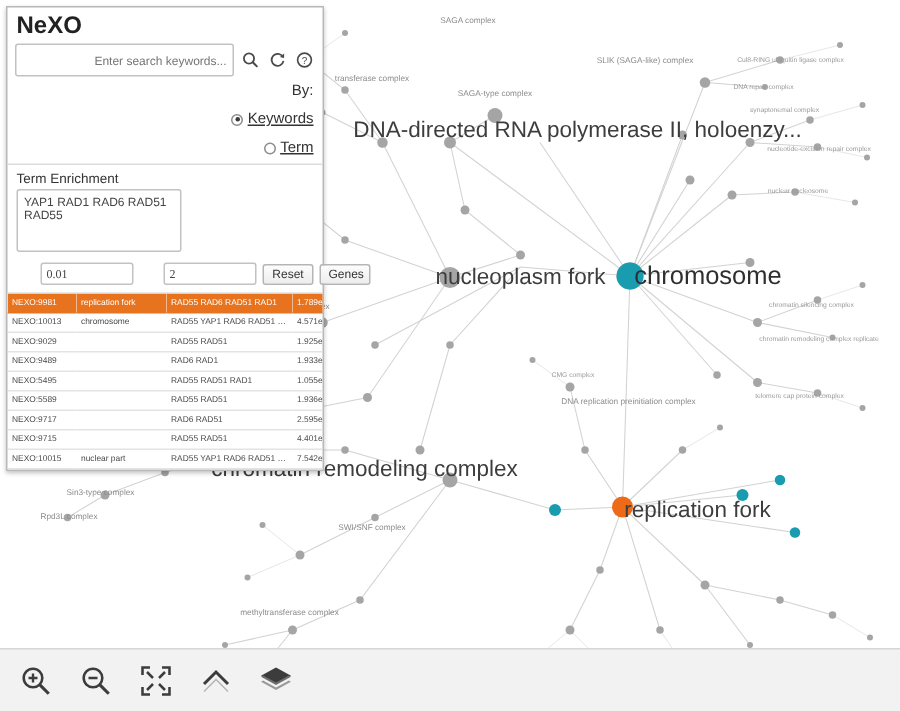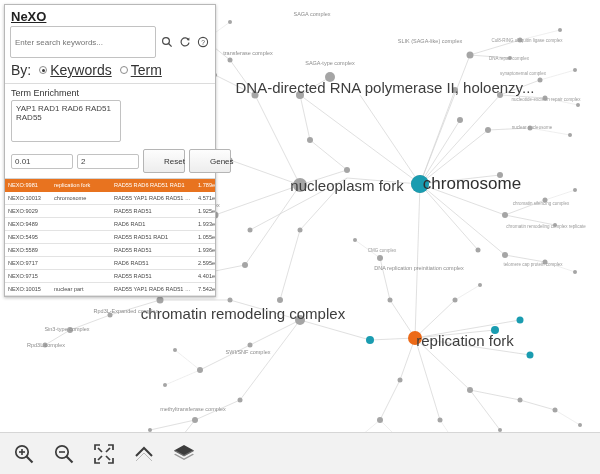--- a/index.html
+++ b/index.html
@@ -63,61 +63,62 @@
     left: 4px;
     top: 4px;
     width: 210px;
     background: #ffffff;
     border: 1px solid #b8b8b8;
     box-shadow: 0 1px 3px rgba(0,0,0,0.25);
     font-size: 9px;
     color: #333;
   }
   #panel-title {
-    font-size: 13px;
+    font-size: 16px;
     font-weight: bold;
     color: #222;
     padding: 4px 6px 2px 6px;
-    text-decoration: underline;
   }
   .search-row {
     display: flex;
     align-items: center;
     padding: 0 5px 4px 5px;
     gap: 4px;
   }
   .search-input {
     flex: 1;
-    height: 32px;
+    height: 22px;
     border: 1px solid #c2c2c2;
     border-radius: 2px;
     font-size: 8px;
     color: #555;
     padding: 0 4px;
     background: #fff;
     box-sizing: border-box;
     font-family: "Liberation Sans", sans-serif;
+    text-align: right;
   }
   .icon-btn {
     width: 14px;
     height: 14px;
     display: inline-flex;
     align-items: center;
     justify-content: center;
     color: #4a4a4a;
     cursor: pointer;
   }
   .icon-btn svg { display: block; }
   .by-row {
     display: flex;
     align-items: flex-end;
     gap: 8px;
     padding: 0 6px 5px 6px;
-    font-size: 14px;
+    font-size: 10px;
     color: #333;
+    flex-direction: column;
   }
   .radio {
     display: inline-flex;
     align-items: center;
     gap: 3px;
     cursor: pointer;
     text-decoration: underline;
   }
   .radio .dot {
     width: 8px;
@@ -168,32 +169,33 @@
   .param-input {
     width: 62px;
     height: 15px;
     border: 1px solid #c2c2c2;
     border-radius: 2px;
     font-size: 8px;
     color: #444;
     padding: 0 3px;
     box-sizing: border-box;
     background: #fff;
-    font-family: Liberation Sans, sans-serif;
+    font-family: Liberation Serif, serif;
+    margin-left: 16px;
   }
   .btn {
-    height: 24px;
+    height: 14px;
     min-width: 34px;
     border: 1px solid #b5b5b5;
     border-radius: 2px;
     background: linear-gradient(#fdfdfd, #ededed);
     font-size: 8px;
     color: #333;
     cursor: pointer;
-    padding: 0 20px;
+    padding: 0 5px;
     font-family: "Liberation Sans", sans-serif;
   }
   
   .results {
     border-top: 1px solid #d4d4d4;
     max-height: 150px;
     overflow: hidden;
   }
   table.res {
     border-collapse: collapse;

